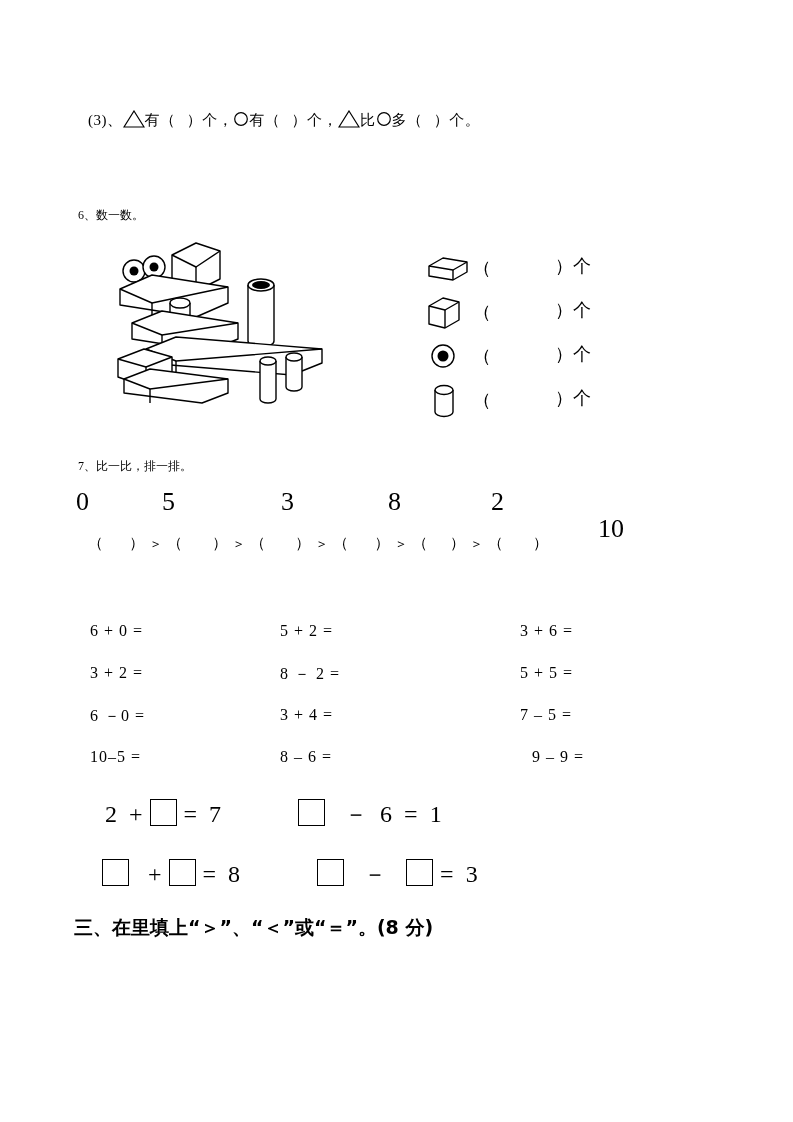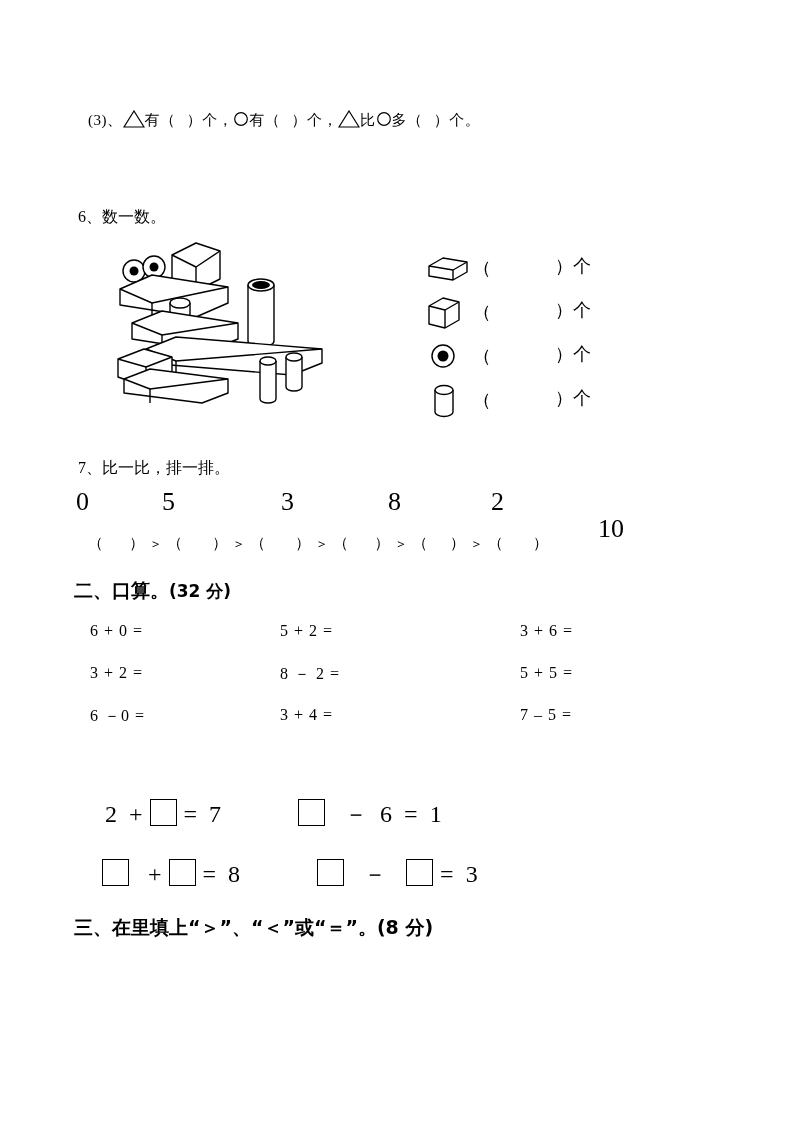--- a/index.html
+++ b/index.html
@@ -31,21 +31,21 @@
     font-size: 15px;
     letter-spacing: 0.5px;
     white-space: nowrap;
   }
   .line-q3 .small { font-size: 13px; }
   .tri-svg { vertical-align: -3px; }
   .cir-svg { vertical-align: -2px; }
 
   .q-label {
     position: absolute;
-    font-size: 16px;
+    font-size: 12px;
     white-space: nowrap;
   }
 
   
   #q6-label { left: 78px; top: 207px; }
   #blocks-figure { position: absolute; left: 110px; top: 237px; }
   #legend { position: absolute; left: 425px; top: 250px; }
   .legend-row {
     position: relative;
     height: 44px;
@@ -302,40 +302,42 @@
     <span style="left:205px;">3</span>
     <span style="left:312px;">8</span>
     <span style="left:415px;">2</span>
     <span style="left:522px;margin-top:27px;">10</span>
   </div>
 
   <div id="q7-compare">
     <span class="paren">（</span>&nbsp;&nbsp;&nbsp;&nbsp;&nbsp;&nbsp;&nbsp;<span class="paren">）</span><span class="gt">＞</span><span class="paren">（</span>&nbsp;&nbsp;&nbsp;&nbsp;&nbsp;&nbsp;&nbsp;&nbsp;<span class="paren">）</span><span class="gt">＞</span><span class="paren">（</span>&nbsp;&nbsp;&nbsp;&nbsp;&nbsp;&nbsp;&nbsp;&nbsp;<span class="paren">）</span><span class="gt">＞</span><span class="paren">（</span>&nbsp;&nbsp;&nbsp;&nbsp;&nbsp;&nbsp;&nbsp;<span class="paren">）</span><span class="gt">＞</span><span class="paren">（</span>&nbsp;&nbsp;&nbsp;&nbsp;&nbsp;&nbsp;<span class="paren">）</span><span class="gt">＞</span><span class="paren">（</span>&nbsp;&nbsp;&nbsp;&nbsp;&nbsp;&nbsp;&nbsp;&nbsp;<span class="paren">）</span>
   </div>
 
-  <div id="sec2-title">
-    <span>二、口算。</span><span class="pts">(32 分)</span>
-  </div>
 
   <div class="calc-grid">
     <div class="calc-row">
       <span class="calc-cell c0">6 + 0 =</span>
       <span class="calc-cell c1">5 + 2 =</span>
       <span class="calc-cell c2">3 + 6 =</span>
     </div>
     <div class="calc-row">
       <span class="calc-cell c0">3 + 2 =</span>
       <span class="calc-cell c1">8 － 2 =</span>
       <span class="calc-cell c2">5 + 5 =</span>
     </div>
     <div class="calc-row">
       <span class="calc-cell c0">6 －0 =</span>
       <span class="calc-cell c1">3 + 4 =</span>
       <span class="calc-cell c2">7 – 5 =</span>
     </div>
+    <div class="calc-row">
+      <span class="calc-cell c0">10–5 =</span>
+      <span class="calc-cell c1">8 – 6 =</span>
+      <span class="calc-cell c2" style="left:442px;">9 – 9 =</span>
+    </div>
   </div>
 
   <div class="box-eq-row" id="box-row1">
     <span>2</span><span class="sp"></span><span>+</span><span class="bx"></span><span>=</span><span class="sp"></span><span>7</span><span class="gap-big"></span><span class="bx"></span><span class="sp"></span><span>－</span><span class="sp"></span><span>6</span><span class="sp"></span><span>=</span><span class="sp"></span><span>1</span>
   </div>
 
   <div class="box-eq-row" id="box-row2">
     <span class="bx"></span><span class="sp"></span><span>+</span><span class="bx"></span><span>=</span><span class="sp"></span><span>8</span><span class="gap-big"></span><span class="bx"></span><span class="sp"></span><span>－</span><span class="sp"></span><span class="bx"></span><span>=</span><span class="sp"></span><span>3</span>
   </div>
 

